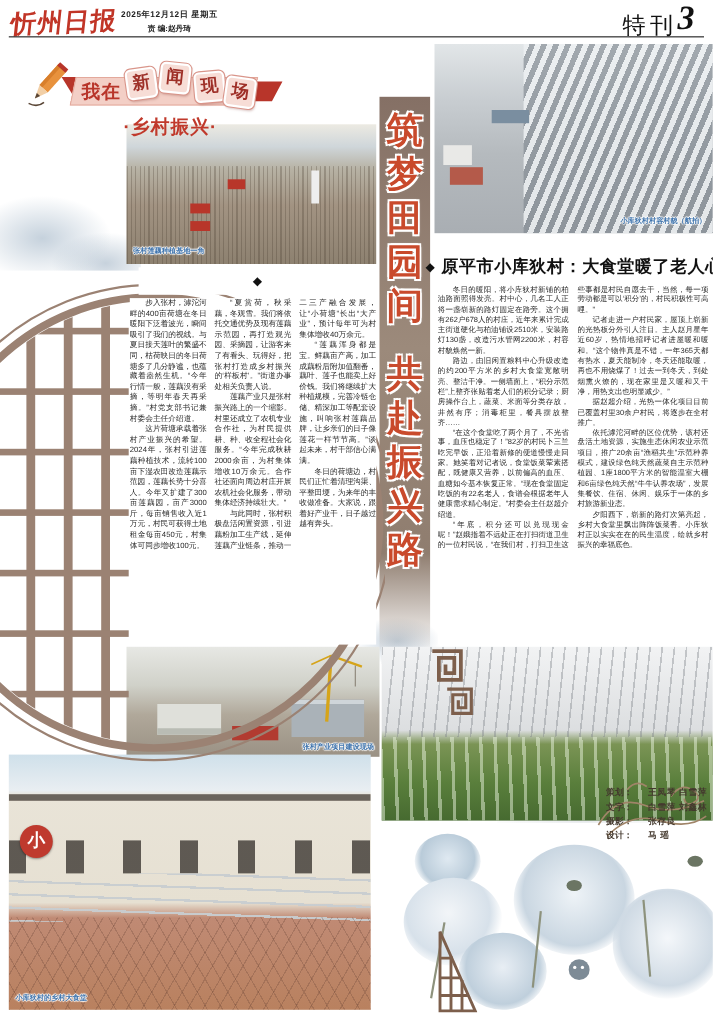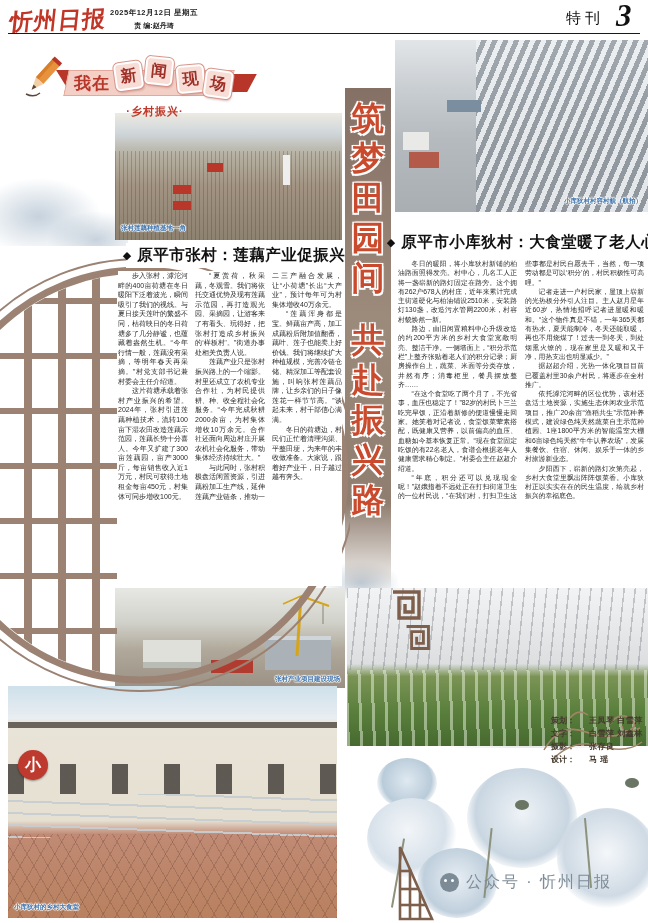--- a/index.html
+++ b/index.html
@@ -4,21 +4,21 @@
 <style>
   html,body{margin:0;padding:0;}
   body{width:648px;height:923px;position:relative;background:#fff;font-family:"Liberation Sans","DejaVu Sans",sans-serif;overflow:hidden;color:#222;}
   .abs{position:absolute;}
 
   
   .masthead{left:10px;top:5px;font-size:23px;font-weight:bold;color:#c13527;transform:skewX(-8deg) rotate(-2deg);letter-spacing:1px;z-index:5;}
   .dateblock{left:96px;top:8px;width:116px;text-align:center;z-index:5;}
   .dateline{font-size:7.5px;font-weight:bold;color:#222;letter-spacing:.5px;}
   .editorline{font-size:7px;font-weight:bold;color:#222;margin-top:3px;}
-  .section-label{left:566px;top:9px;font-size:15px;color:#111;letter-spacing:4px;font-weight:500;z-index:5;}
+  .section-label{left:566px;top:9px;font-size:21px;color:#111;letter-spacing:4px;font-weight:500;z-index:5;}
   .page-number{left:616px;top:-2px;font-size:31px;font-weight:bold;font-style:italic;font-family:"Liberation Serif","DejaVu Serif",serif;color:#111;z-index:5;}
   .header-rule{left:8px;top:33px;width:632px;height:1px;background:#1a1a1a;z-index:5;}
 
   
   .wash1{left:0;top:112px;width:128px;height:134px;z-index:0;
     background:radial-gradient(ellipse 90px 55px at 30% 78%,rgba(150,172,192,.55),transparent 70%),
                radial-gradient(ellipse 70px 40px at 75% 95%,rgba(130,155,178,.45),transparent 70%);}
   .wash2{left:318px;top:538px;width:86px;height:64px;z-index:0;
     background:radial-gradient(ellipse 55px 30px at 50% 70%,rgba(140,165,188,.5),transparent 72%);}
   .wash3{left:452px;top:658px;width:196px;height:145px;z-index:0;
@@ -30,21 +30,21 @@
   .banner-band{left:54px;top:16px;width:166px;height:26px;background:#f3cfc6;transform:skewX(-12deg);box-shadow:inset 0 0 0 1px #e3a99c;}
   .banner-wedge{left:44px;top:16px;width:0;height:0;border-top:26px solid #b8352a;border-left:16px solid transparent;}
   .banner-tail{left:214px;top:20px;width:26px;height:18px;background:#b8352a;transform:skewX(-28deg);}
   .banner-wozai{left:62px;top:18px;font-size:17px;font-weight:bold;color:#b8352a;letter-spacing:1px;}
   .tiles{left:102px;top:4px;width:120px;height:44px;display:flex;gap:3px;}
   .tile{width:24px;height:24px;background:#f7ddd6;border:2px solid #fff;box-shadow:0 0 0 1px #d9958a,1px 2px 2px rgba(120,40,30,.25);border-radius:5px;color:#9e3028;font-weight:bold;font-size:16px;line-height:24px;text-align:center;}
   .tile:nth-child(1){transform:rotate(-8deg) translateY(4px);}
   .tile:nth-child(2){transform:rotate(6deg) translateY(-1px);}
   .tile:nth-child(3){transform:rotate(-5deg) translateY(7px);}
   .tile:nth-child(4){transform:rotate(8deg) translateY(12px);}
-  .banner-sub{left:78px;top:50px;width:130px;text-align:center;font-size:11px;font-weight:bold;color:#c0392b;letter-spacing:1px;}
+  .banner-sub{left:78px;top:50px;width:130px;text-align:center;font-size:17px;font-weight:bold;color:#c0392b;letter-spacing:1px;}
 
   
   .vband{left:345px;top:88px;width:46px;height:506px;z-index:2;
     background:linear-gradient(180deg,#857065 0%,#9c8a7b 45%,#8f7d6f 82%,rgba(143,125,111,0) 100%);
     display:flex;flex-direction:column;align-items:center;padding-top:10px;box-sizing:border-box;}
   .vchar{font-size:33px;font-weight:800;color:#c94a2c;line-height:40px;
     text-shadow:-1.5px -1.5px 0 #fff,1.5px -1.5px 0 #fff,-1.5px 1.5px 0 #fff,1.5px 1.5px 0 #fff,0 0 3px rgba(255,255,255,.9);}
   .vgap{height:22px;}
 
   
@@ -225,21 +225,20 @@
     <rect x="0" y="170" width="117" height="6" fill="#9b8273" stroke="none"></rect>
     <rect x="0" y="225" width="117" height="6" fill="#9b8273" stroke="none"></rect>
     <rect x="0" y="280" width="117" height="6" fill="#9b8273" stroke="none"></rect>
     <rect x="0" y="335" width="117" height="6" fill="#9b8273" stroke="none"></rect>
     <rect x="0" y="390" width="117" height="6" fill="#9b8273" stroke="none"></rect>
   </g>
 </svg>
 
 <div class="abs a1-title">
   <span class="art-bullet">◆</span>
-  <span class="art-title-text">原平市张村：莲藕产业促振兴</span>
 </div>
 <div class="abs a1-body">
     <p class="para">步入张村，滹沱河畔的400亩荷塘在冬日暖阳下泛着波光，瞬间吸引了我们的视线。与夏日接天莲叶的繁盛不同，枯荷映日的冬日荷塘多了几分静谧，也蕴藏着盎然生机。“今年行情一般，莲藕没有采摘，等明年春天再采摘。”村党支部书记兼村委会主任介绍道。</p>
     <p class="para">这片荷塘承载着张村产业振兴的希望。2024年，张村引进莲藕种植技术，流转100亩下湿农田改造莲藕示范园，莲藕长势十分喜人。今年又扩建了300亩莲藕园，亩产3000斤，每亩销售收入近1万元，村民可获得土地租金每亩450元，村集体可同步增收100元。</p>
     <p class="para">“夏赏荷，秋采藕，冬观雪。我们将依托交通优势及现有莲藕示范园，再打造观光园、采摘园，让游客来了有看头、玩得好，把张村打造成乡村振兴的‘样板村’。”街道办事处相关负责人说。</p>
     <p class="para">莲藕产业只是张村振兴路上的一个缩影。村里还成立了农机专业合作社，为村民提供耕、种、收全程社会化服务。“今年完成秋耕2000余亩，为村集体增收10万余元。合作社还面向周边村庄开展农机社会化服务，带动集体经济持续壮大。”</p>
     <p class="para">与此同时，张村积极盘活闲置资源，引进藕粉加工生产线，延伸莲藕产业链条，推动一二三产融合发展，让“小荷塘”长出“大产业”，预计每年可为村集体增收40万余元。</p>
     <p class="para">“莲藕浑身都是宝。鲜藕亩产高，加工成藕粉后附加值翻番，藕叶、莲子也能卖上好价钱。我们将继续扩大种植规模，完善冷链仓储、精深加工等配套设施，叫响张村莲藕品牌，让乡亲们的日子像莲花一样节节高。”谈起未来，村干部信心满满。</p>
     <p class="para">冬日的荷塘边，村民们正忙着清理沟渠、平整田埂，为来年的丰收做准备。大家说，跟着好产业干，日子越过越有奔头。</p>
   </div>
@@ -328,14 +327,13 @@
     <line x1="2" y1="26" x2="13" y2="26"></line>
     <line x1="2" y1="44" x2="20" y2="44"></line>
     <line x1="2" y1="60" x2="28" y2="60"></line>
     <line x1="12" y1="24" x2="12" y2="74"></line>
     <line x1="22" y1="46" x2="22" y2="74"></line>
   </g>
 </svg>
 
 <div class="abs watermark">
   <span class="wm-icon"></span>
-  <span class="wm-text">公众号 · 忻州日报</span>
 </div>
 
 </body></html>

